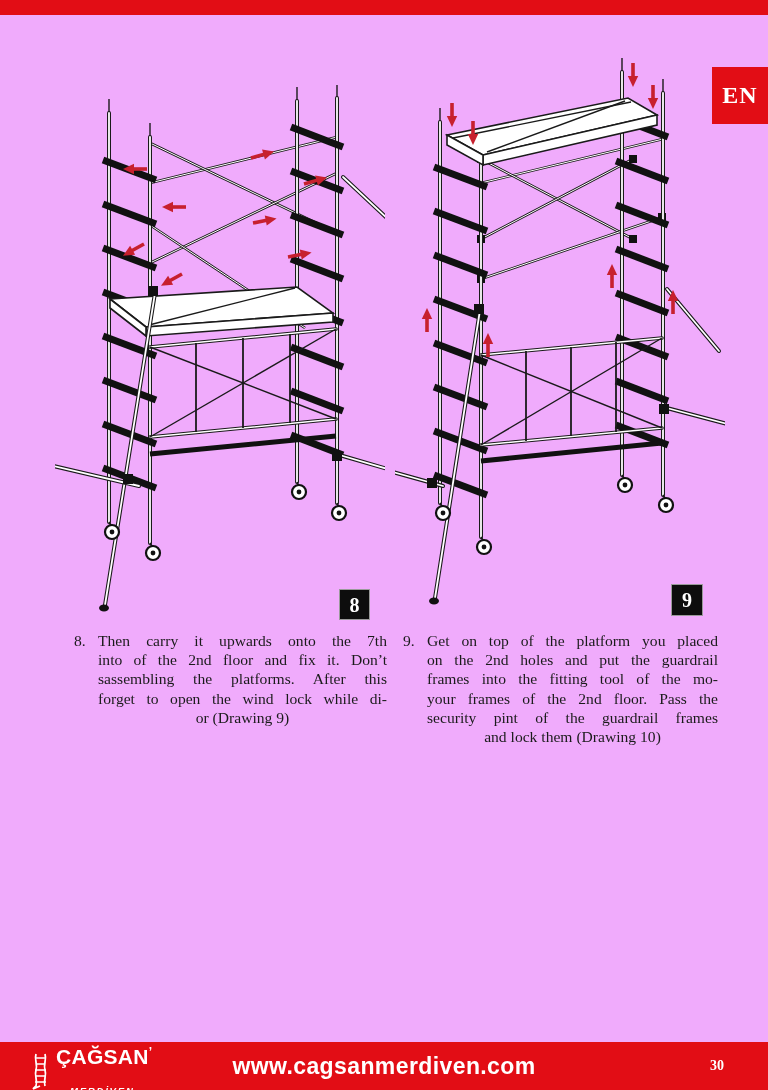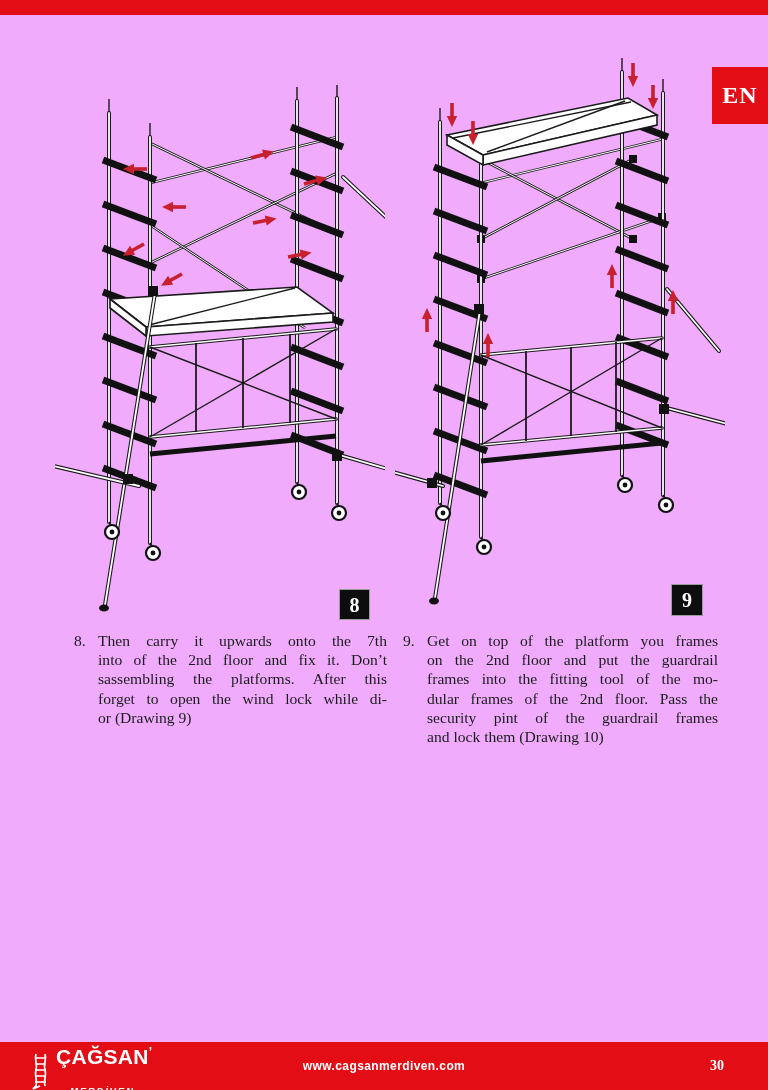--- a/index.html
+++ b/index.html
@@ -15,31 +15,31 @@
   .num-badge{position:absolute;background:#0d0d0d;border:1.5px solid #9a9a9a;
              display:flex;align-items:center;justify-content:center;}
   .num-badge span{color:#fff;font-family:"Liberation Serif",serif;font-weight:bold;font-size:20px;line-height:1;}
   .badge-8{left:339px;top:589px;width:29px;height:29px;}
   .badge-9{left:671px;top:584px;width:30px;height:30px;}
   .instr{position:absolute;top:631px;display:flex;font-size:15.6px;line-height:19.2px;}
   .instr-left{left:74px;width:313px;}
   .instr-right{left:403px;width:315px;}
   .instr .num{width:24px;flex:0 0 24px;}
   .instr .body{flex:1;}
-  .tline{text-align:left;}
+  .tline{text-align:center;}
   .just{text-align:justify;text-align-last:justify;}
   .footer{position:absolute;left:0;top:1042px;width:768px;height:48px;background:#e20d15;}
   .logo{position:absolute;left:30px;top:4px;display:flex;align-items:center;gap:4px;}
   .logo-text{display:flex;flex-direction:column;line-height:1;}
   .brand-name{color:#fff;font-family:"Liberation Sans",sans-serif;font-weight:bold;font-size:21px;letter-spacing:.3px;}
   .brand-mark{font-size:12px;vertical-align:top;}
   .brand-sub{color:#fff;font-family:"Liberation Sans",sans-serif;font-weight:bold;font-style:italic;
              font-size:9.5px;letter-spacing:1.8px;margin-top:19px;margin-left:14px;}
   .website{position:absolute;left:0;width:768px;top:0;height:48px;display:flex;align-items:center;justify-content:center;
-           color:#fff;font-family:"Liberation Sans",sans-serif;font-weight:bold;font-size:12px;letter-spacing:.4px;}
+           color:#fff;font-family:"Liberation Sans",sans-serif;font-weight:bold;font-size:23px;letter-spacing:.4px;}
   .pagenum{position:absolute;right:44px;top:0;height:48px;display:flex;align-items:center;
            color:#fff;font-family:"Liberation Serif",serif;font-weight:bold;font-size:14px;}
   
   .t4{stroke:#1a1a1a;stroke-width:4;fill:none;stroke-linecap:round;}
   .t35{stroke:#1a1a1a;stroke-width:3.5;fill:none;stroke-linecap:round;}
   .w2{stroke:#fff;stroke-width:1.8;fill:none;stroke-linecap:round;}
   .w15{stroke:#fff;stroke-width:1.4;fill:none;stroke-linecap:round;}
   .rung{stroke:#111;stroke-width:7;fill:none;stroke-linecap:butt;}
   .toe{stroke:#111;stroke-width:5;fill:none;stroke-linecap:butt;}
   .br{stroke:#1a1a1a;stroke-width:2.6;fill:none;}
@@ -338,24 +338,24 @@
         <div class="tline just">into of the 2nd floor and fix it. Don’t</div>
         <div class="tline just">sassembling the platforms. After this</div>
         <div class="tline just">forget to open the wind lock while di-</div>
         <div class="tline">or (Drawing 9)</div>
       </div>
   </div>
 
   <div class="instr instr-right">
     <div class="num">9.</div>
     <div class="body">
-        <div class="tline just">Get on top of the platform you frames</div>
-        <div class="tline just">on the 2nd floor and put the guardrail</div>
+        <div class="tline just">Get on top of the platform you placed</div>
+        <div class="tline just">on the 2nd holes and put the guardrail</div>
         <div class="tline just">frames into the fitting tool of the mo-</div>
-        <div class="tline just">dular frames of the 2nd floor. Pass the</div>
+        <div class="tline just">your frames of the 2nd floor. Pass the</div>
         <div class="tline just">security pint of the guardrail frames</div>
         <div class="tline">and lock them (Drawing 10)</div>
       </div>
   </div>
 
   <div class="footer">
     <div class="logo">
       <svg width="22" height="38" viewBox="0 0 22 38">
         <path d="M6,2 C4,8 8,12 6,18 C4,24 8,28 6,34 L3,37 L10,34" stroke="#fff" stroke-width="1.8" fill="none"></path>
         <path d="M15,2 C17,8 13,12 15,18 C17,24 13,28 15,34" stroke="#fff" stroke-width="1.8" fill="none"></path>

